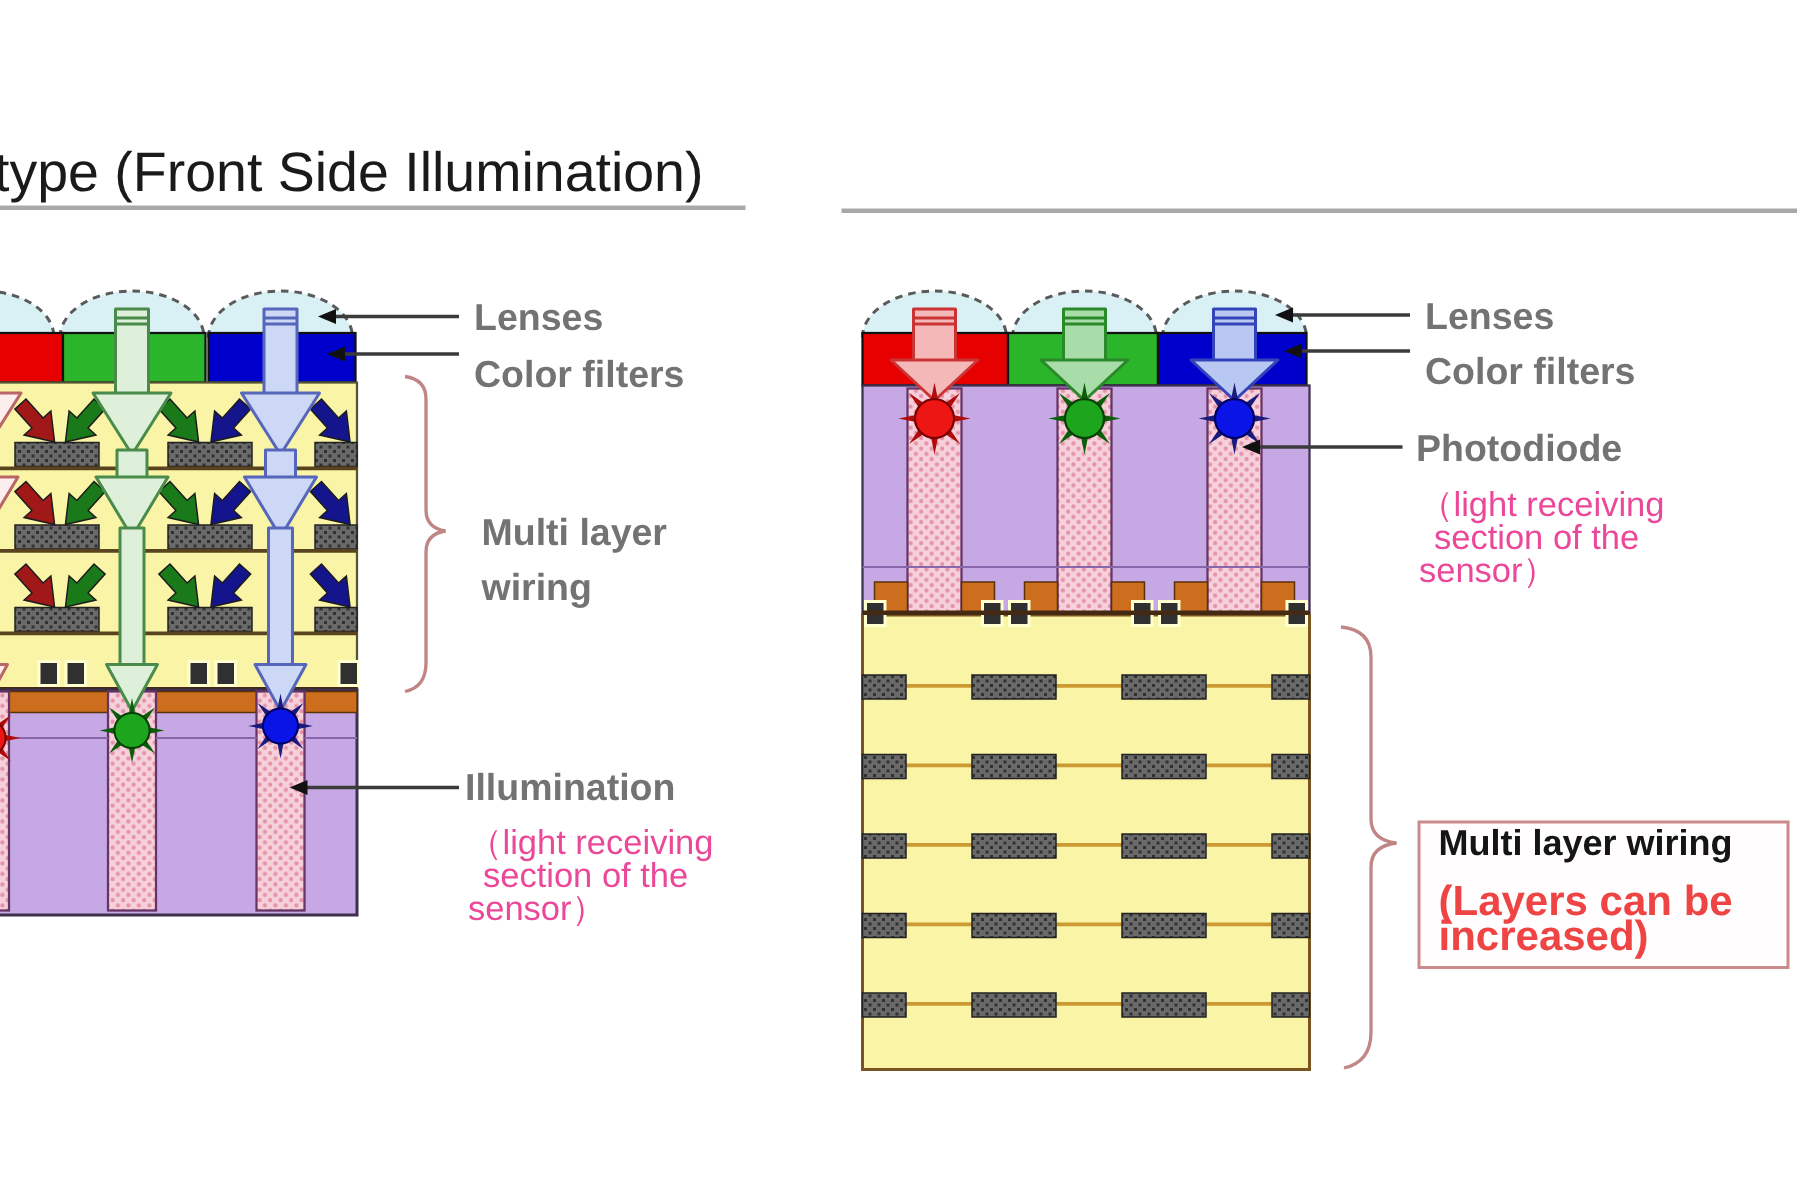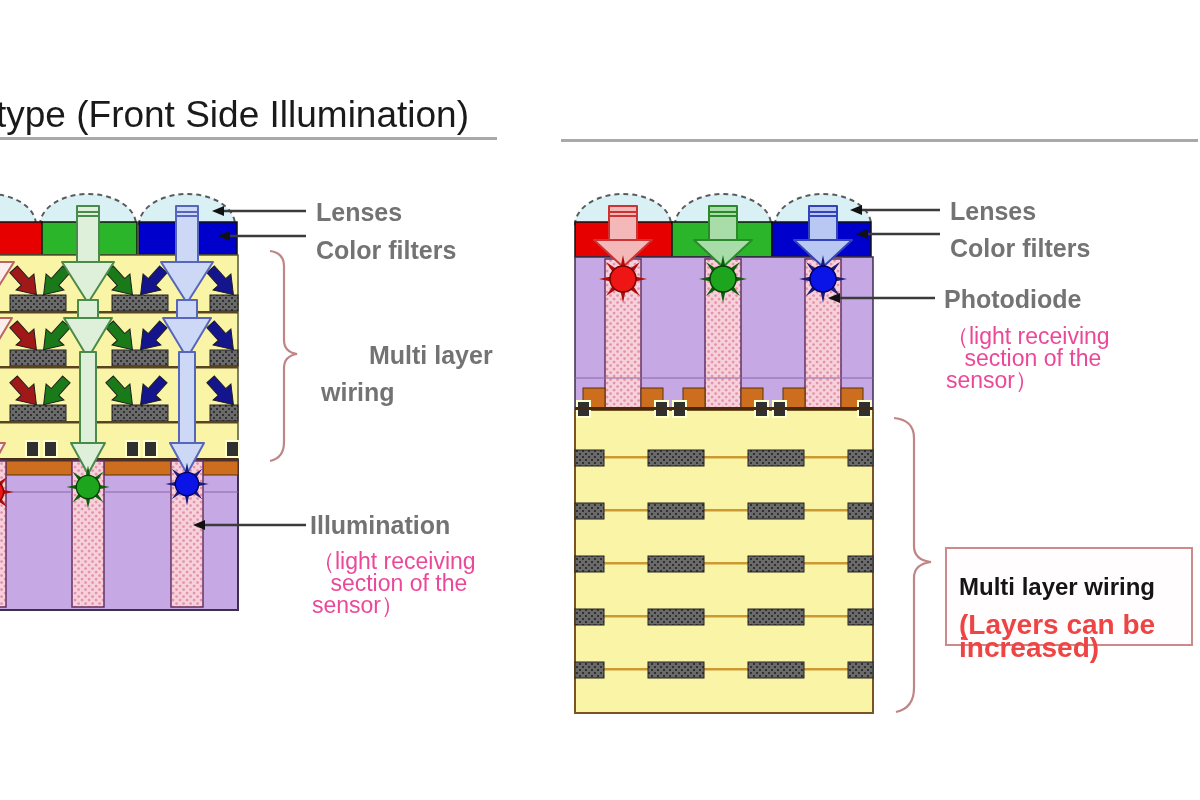--- a/index.html
+++ b/index.html
@@ -2,23 +2,23 @@
 <html><head>
 <meta charset="utf-8">
 <style>
   html,body{margin:0;padding:0;background:#fff;}
   #stage{position:relative;width:1200px;height:800px;background:#ffffff;overflow:hidden;
          font-family:"Liberation Sans","DejaVu Sans",sans-serif;color:#111;}
   .title{position:absolute;font-size:37px;font-weight:400;white-space:nowrap;color:#1a1a1a;}
   .rule{position:absolute;height:3px;background:#a9a9a9;}
   .lbl{position:absolute;font-size:25px;font-weight:700;white-space:nowrap;color:#737373;}
   .sub{position:absolute;font-size:23px;font-weight:400;line-height:22px;color:#ec4899;}
-  .sub div:nth-child(2){padding-left:10px;text-align:center;}
+  .sub div:nth-child(2){padding-left:10px;}
   .mbox{position:absolute;left:945px;top:547px;width:248px;height:99px;border:2px solid #cc8a8a;
-        background:#fffdfd;box-sizing:border-box;padding:24px 0 0 12px;}
+        background:#fffdfd;box-sizing:border-box;padding:0 0 0 12px;}
   .mbox .b1{font-size:24px;font-weight:700;color:#151515;}
   .mbox .b2{font-size:28px;font-weight:700;line-height:23px;margin-top:12px;color:#ef4444;}
   svg{position:absolute;left:0;top:0;}
 </style>
 </head>
 <body>
 
 <div id="stage">
 
   <div class="title" style="left:-4px;top:94px;">type (Front Side Illumination)</div>
@@ -284,21 +284,21 @@
         <polygon points="850,210 862,205 862,215"></polygon>
         <polygon points="856,234 868,229 868,239"></polygon>
         <polygon points="828,298 840,293 840,303"></polygon>
       </g>
       <path fill="none" stroke="#c08585" stroke-width="2.2" d="M 894 418 Q 914 420 914 438 L 914 546 Q 914 560 931 562 Q 914 564 914 578 L 914 688 Q 914 708 896 712"></path>
     </g>
   </svg>
 
   <div class="lbl" style="left:316px;top:198px;">Lenses</div>
   <div class="lbl" style="left:316px;top:236px;">Color filters</div>
-  <div class="lbl" style="left:321px;top:341px;margin-left:48px;">Multi layer</div>
+  <div class="lbl" style="left:321px;top:341px;">Multi layer</div>
   <div class="lbl" style="left:321px;top:378px;">wiring</div>
   <div class="lbl" style="left:310px;top:511px;">Illumination</div>
   <div class="sub" style="left:312px;top:550px;">
     <div>（light receiving</div>
     <div>section of the</div>
     <div>sensor）</div>
   </div>
 
   <div class="lbl" style="left:950px;top:197px;">Lenses</div>
   <div class="lbl" style="left:950px;top:234px;">Color filters</div>

